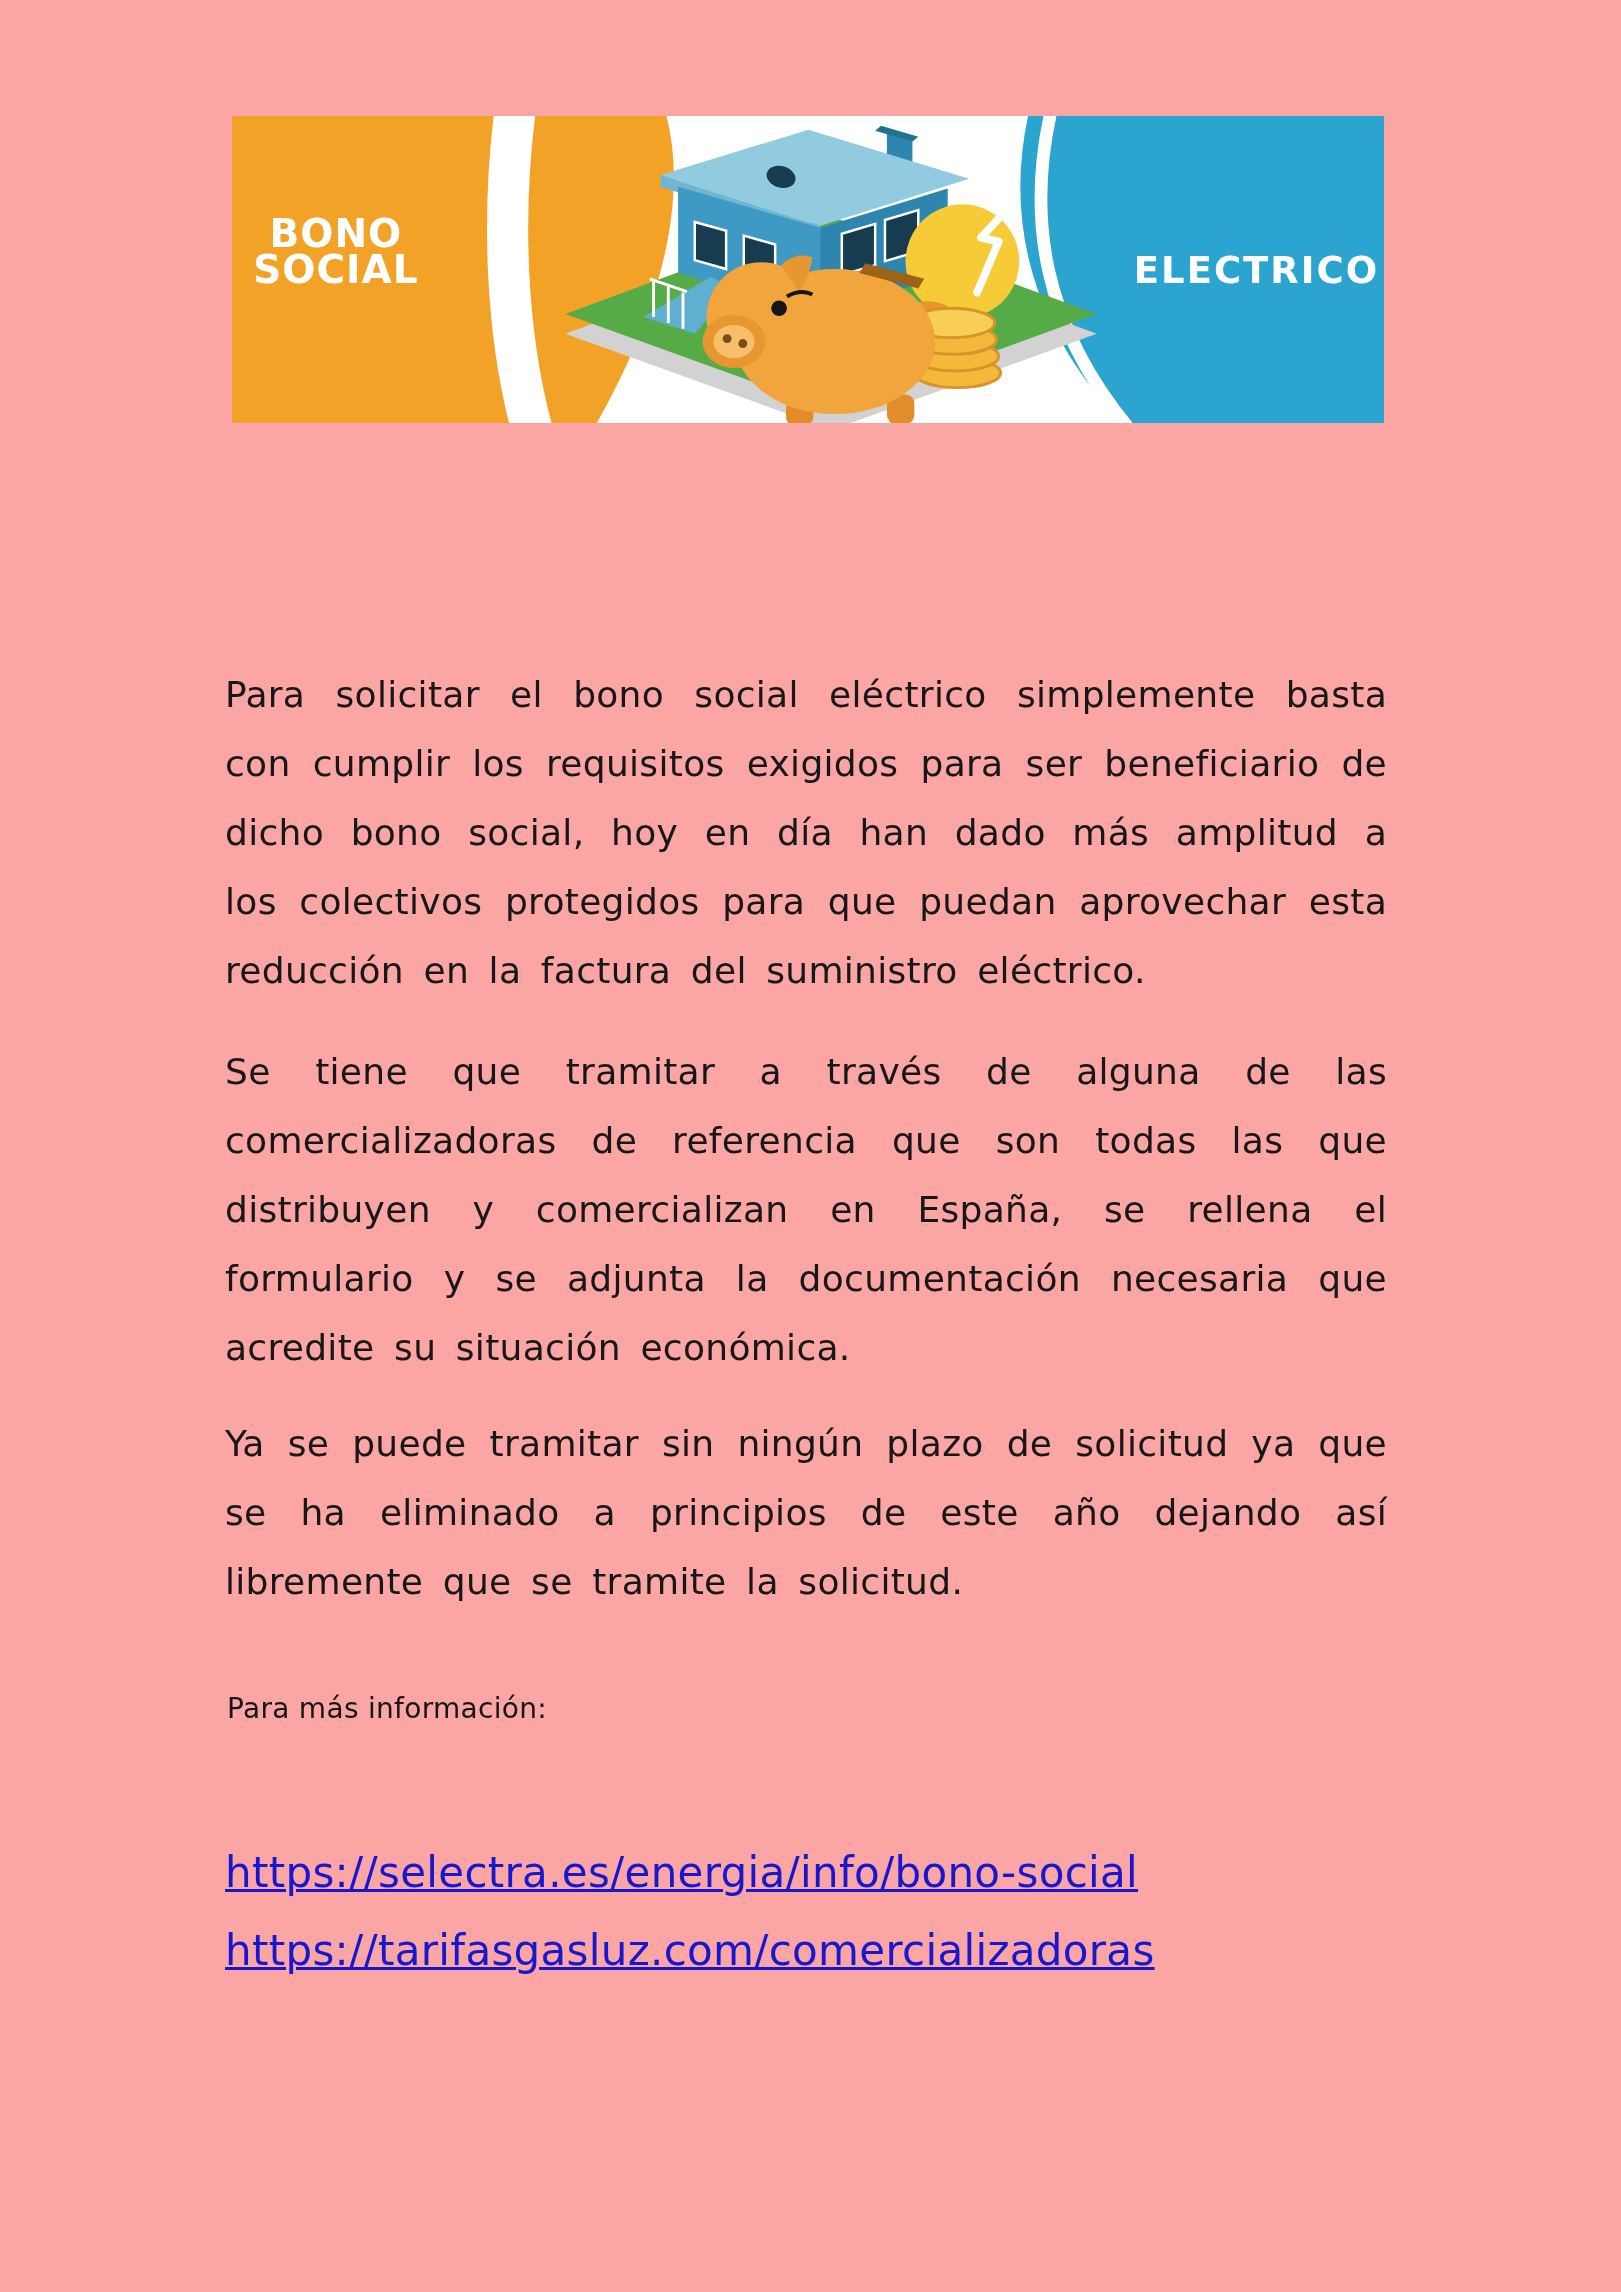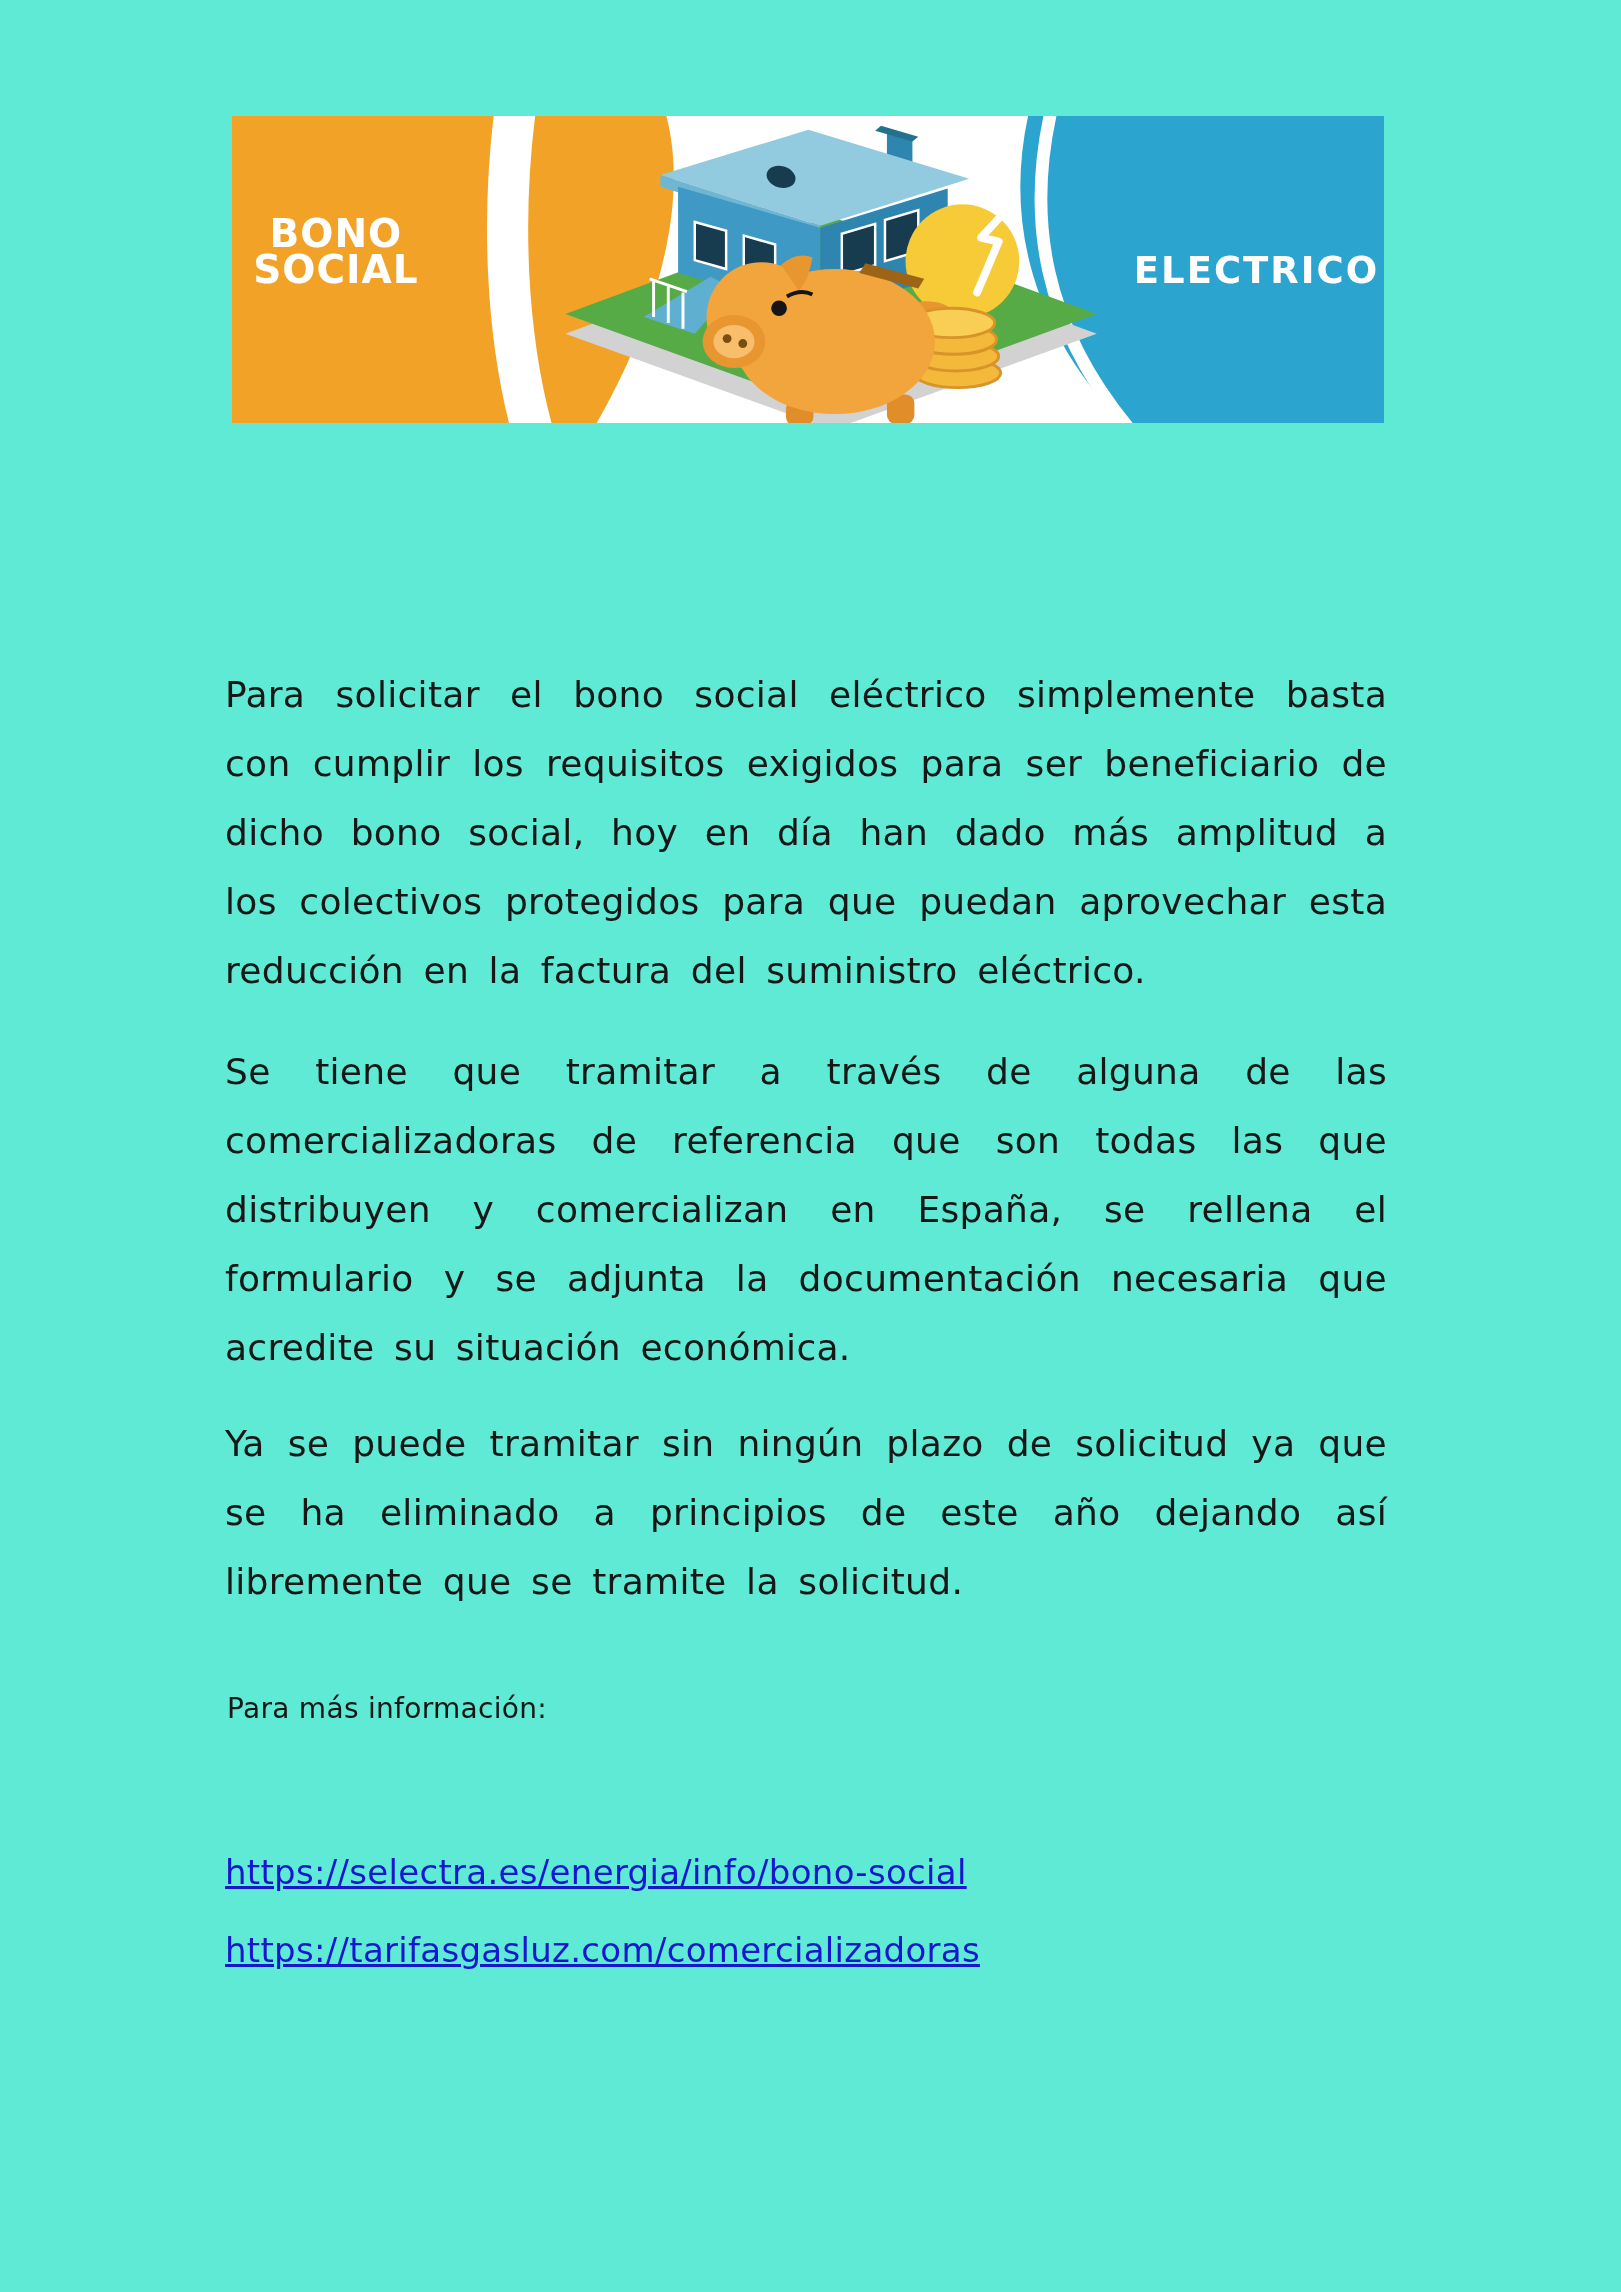--- a/index.html
+++ b/index.html
@@ -1,19 +1,19 @@
 <!DOCTYPE html>
 <html><head>
 <meta charset="utf-8">
 <style>
   html,body{margin:0;padding:0;background:#ffffff;}
   .page{
     position:relative;
     width:1621px;height:2293px;
-    background:#5eead4;
+    background:#fca5a5;
     font-family:"DejaVu Sans","Liberation Sans",sans-serif;
     overflow:hidden;
   }
   
   .banner{
     position:absolute;left:232px;top:116px;width:1152px;height:307px;
     background:#ffffff;overflow:hidden;
   }
   .banner svg{position:absolute;left:0;top:0;}
   .banner-label-left{
@@ -42,21 +42,21 @@
   }
   .para-1{top:660px;}
   .para-2{top:1037px;}
   .para-3{top:1409px;}
   .info-label{
     position:absolute;left:227px;top:1674px;width:1162px;
     font-size:28px;line-height:69px;color:#171717;letter-spacing:0.3px;
   }
   .doc-link{
     position:absolute;left:225px;width:1162px;
-    font-size:34px;line-height:69px;letter-spacing:0.3px;
+    font-size:42px;line-height:69px;letter-spacing:0.3px;
     text-decoration:underline;text-decoration-thickness:2.9px;
     cursor:pointer;
   }
   .link-1{top:1838px;}
   .link-2{top:1916px;}
 </style>
 </head>
 <body>
 
 <div class="page">

